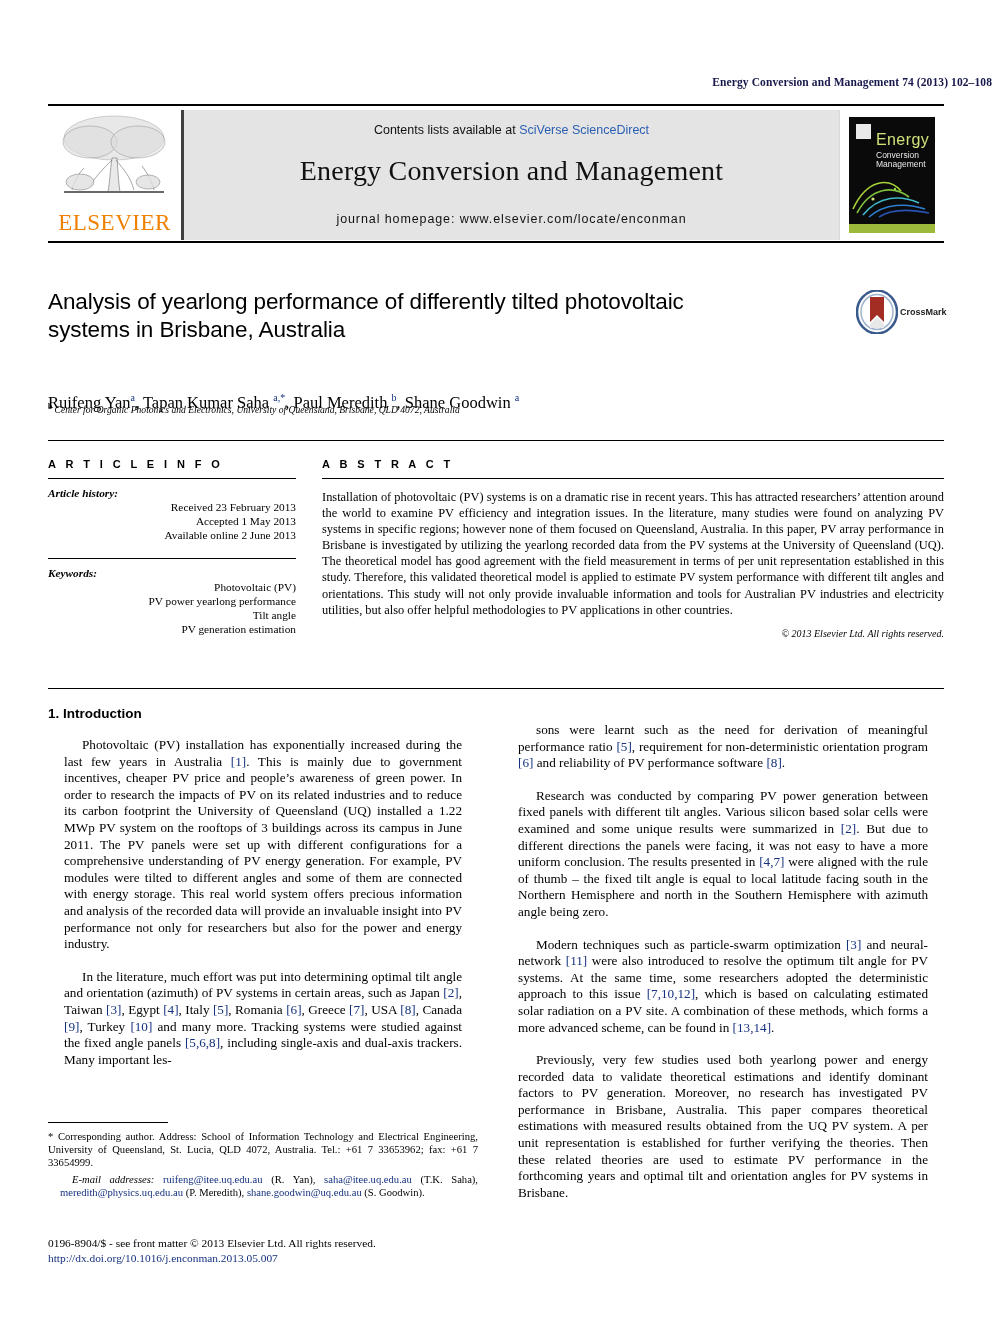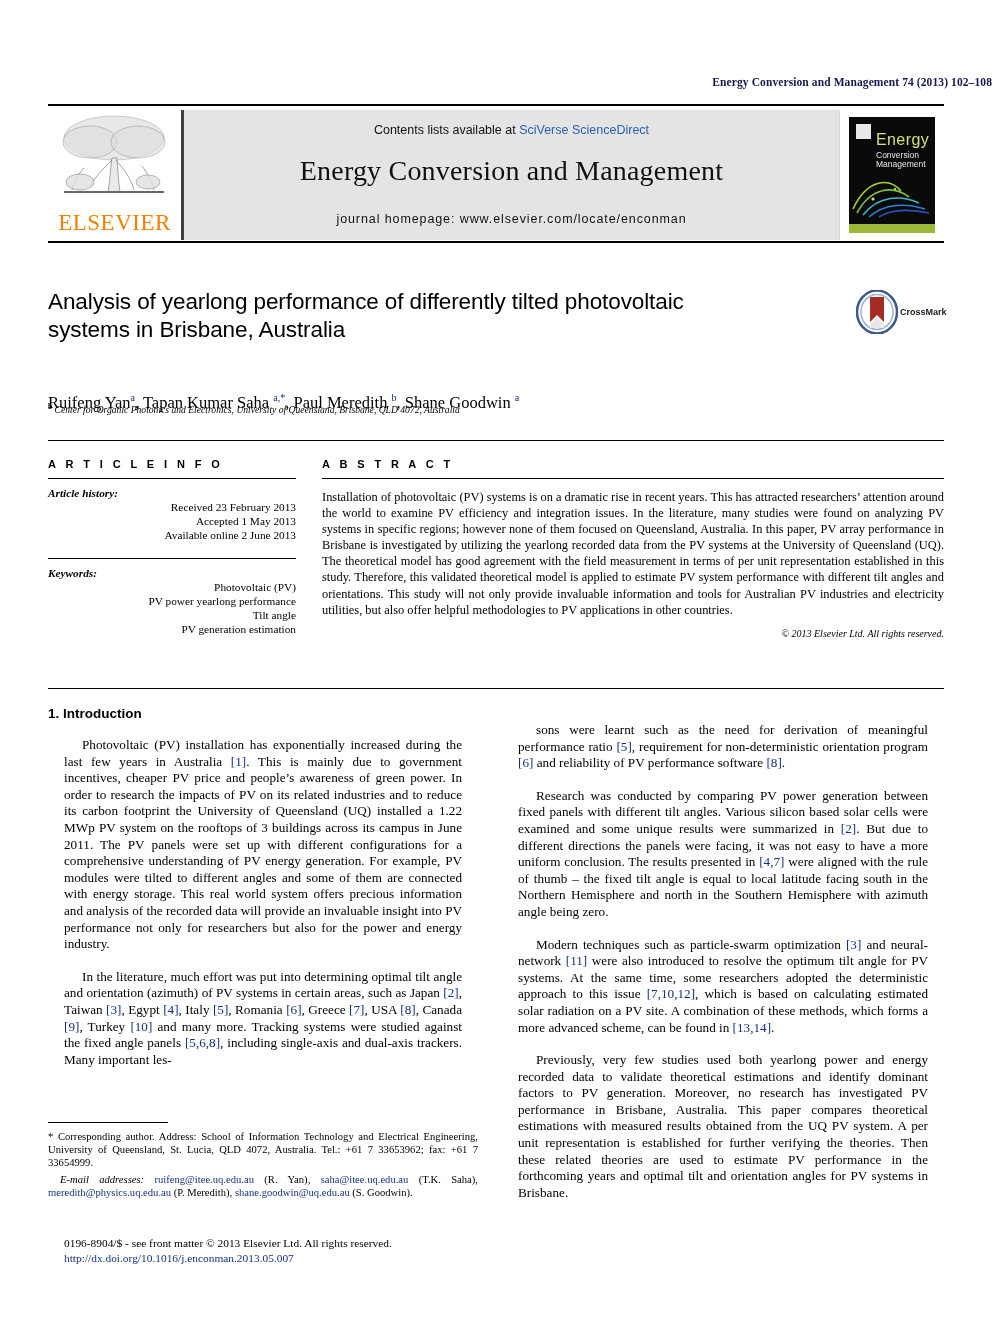--- a/index.html
+++ b/index.html
@@ -337,26 +337,26 @@
     border-top: 1px solid #000;
     margin-bottom: 7px;
   }
   .footnote p {
     margin: 0;
     font-size: 10.6px;
     line-height: 13.2px;
     text-align: justify;
     color: #000;
   }
-  .footnote .fn-indent { text-indent: 12px; margin-top: 3px; }
+  .footnote .fn-indent { text-indent: 12px; margin-top: 3px; margin-left: 12px; }
   .footnote em { font-style: italic; }
   .mail { color: #15317e; }
   .frontmatter {
     position: absolute;
-    left: 64px;
+    left: 48px;
     top: 1236px;
     width: 440px;
     font-size: 11.4px;
     line-height: 15px;
   }
   .doi { color: #15317e; }
 </style>
 </head>
 <body>
 

